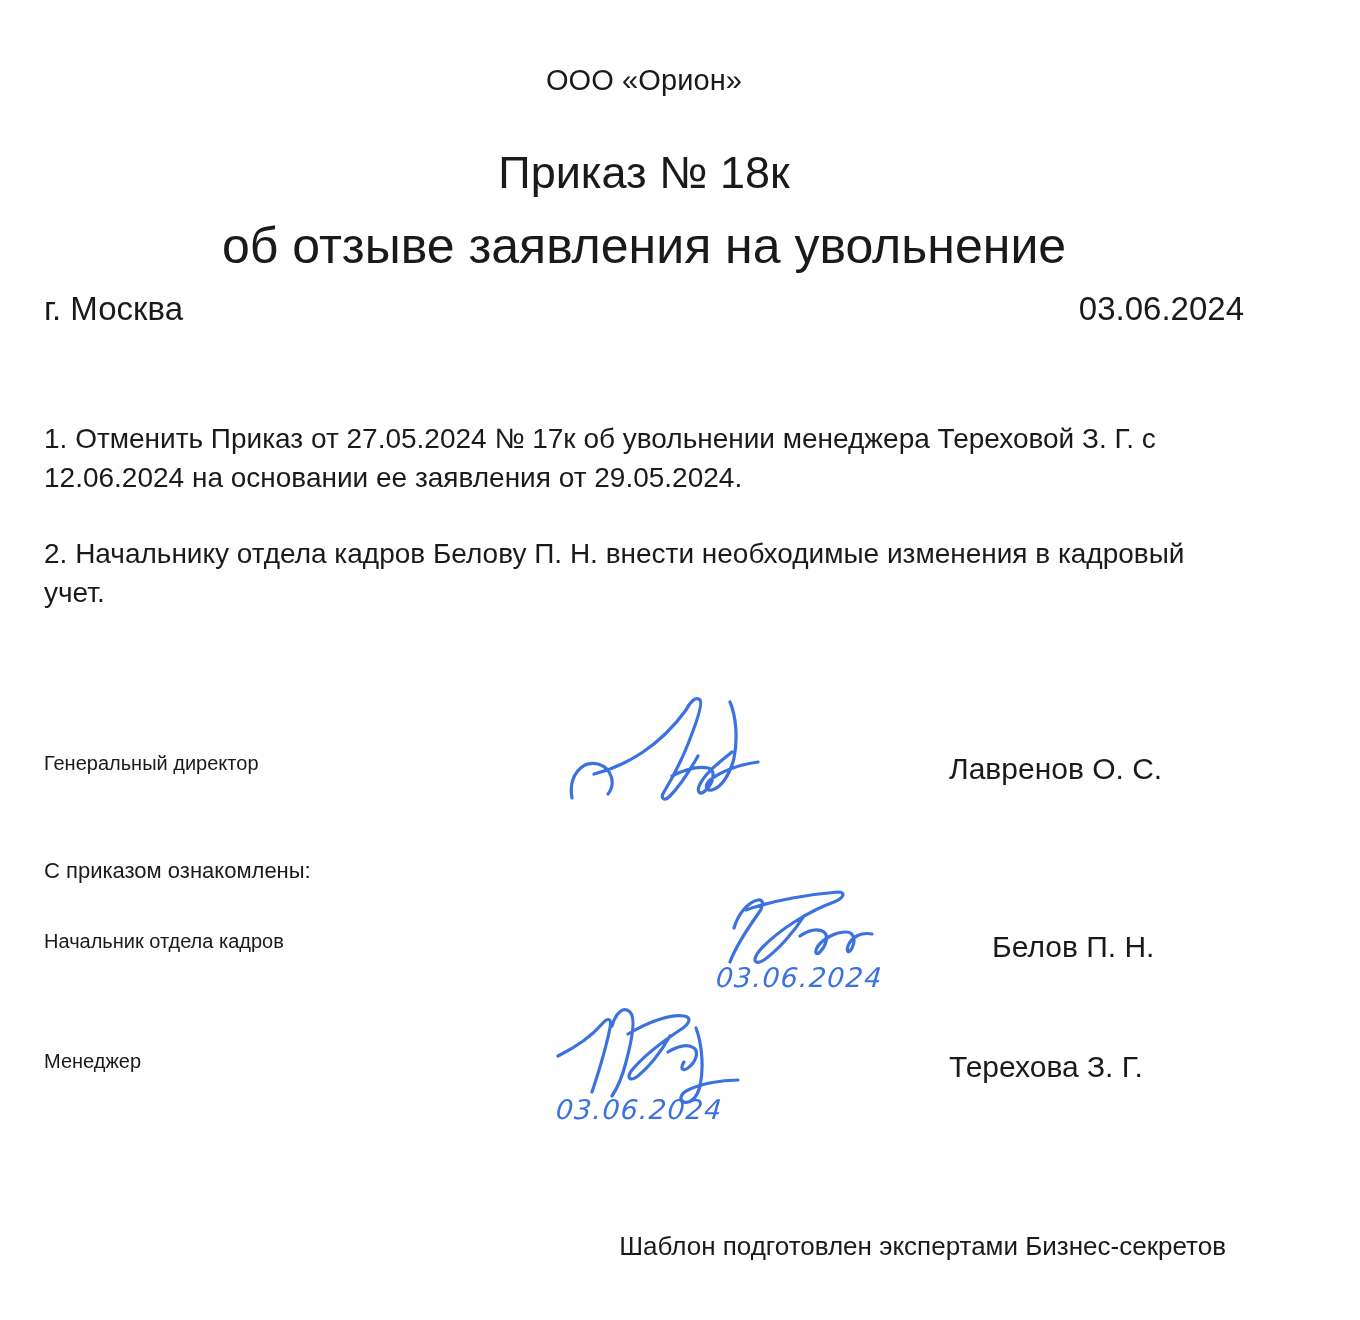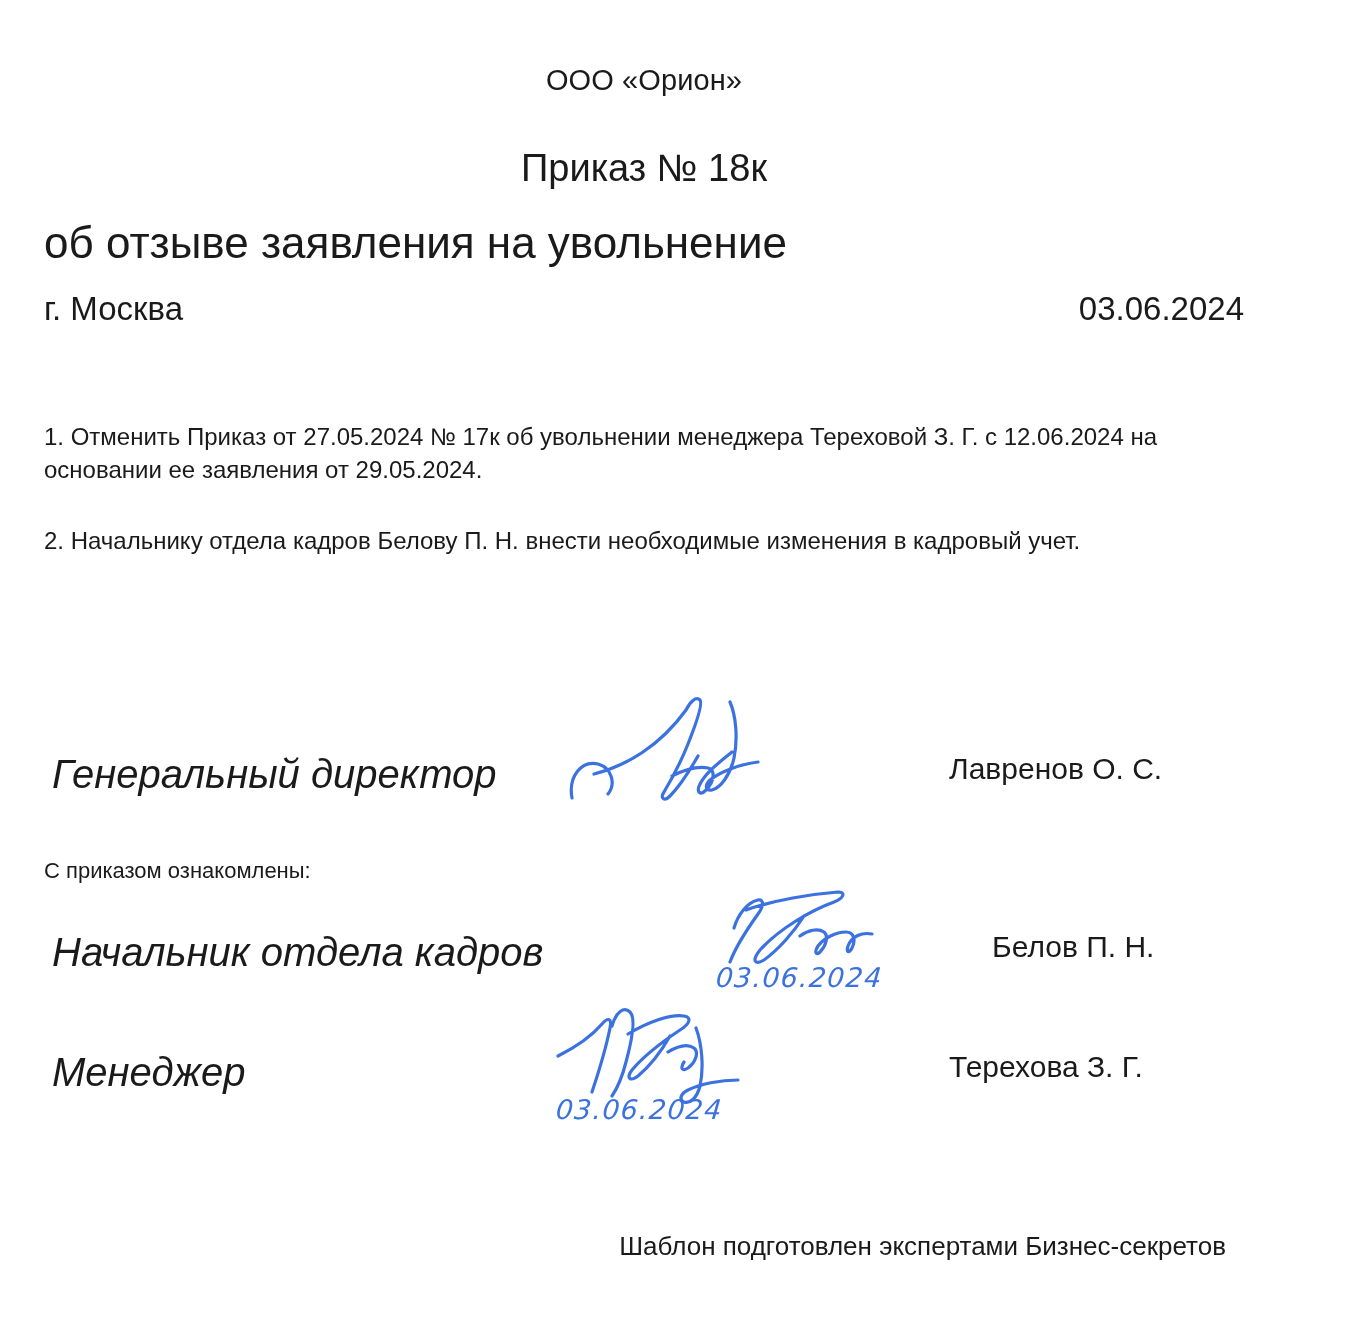--- a/index.html
+++ b/index.html
@@ -38,29 +38,30 @@
     font-size: 29px;
     line-height: 1.25;
     letter-spacing: 0.1px;
   }
   .order-title {
     position: absolute;
     top: 145px;
     left: 0;
     right: 0;
     text-align: center;
-    font-size: 38px;
+    font-size: 45px;
     line-height: 1.25;
   }
   .order-subtitle {
     position: absolute;
     top: 215px;
     left: 0;
     right: 0;
-    font-size: 44px;
+    text-align: center;
+    font-size: 50px;
     line-height: 1.25;
   }
 
   
   .place-date-row {
     position: absolute;
     top: 290px;
     left: 0;
     right: 0;
     display: flex;
@@ -70,44 +71,43 @@
   }
 
   
   .clauses {
     position: absolute;
     top: 420px;
     left: 0;
     right: 2px;
   }
   .clause {
-    font-size: 24px;
+    font-size: 28px;
     line-height: 1.38;
     text-align: left;
     margin: 0 0 38px 0;
   }
 
   
   .sig-block {
     position: absolute;
     left: 0;
     right: 0;
   }
   .sig-row {
     position: absolute;
     left: 0;
     right: 0;
     height: 0;
   }
   .sig-role {
     position: absolute;
-    left: 8px;
-    font-size: 40px;
-    white-space: nowrap;
-    font-style: italic;
+    left: 0;
+    font-size: 20px;
+    white-space: nowrap;
   }
   .sig-name {
     position: absolute;
     left: 905px;
     font-size: 30px;
     white-space: nowrap;
   }
   .ack-label {
     position: absolute;
     left: 0;

